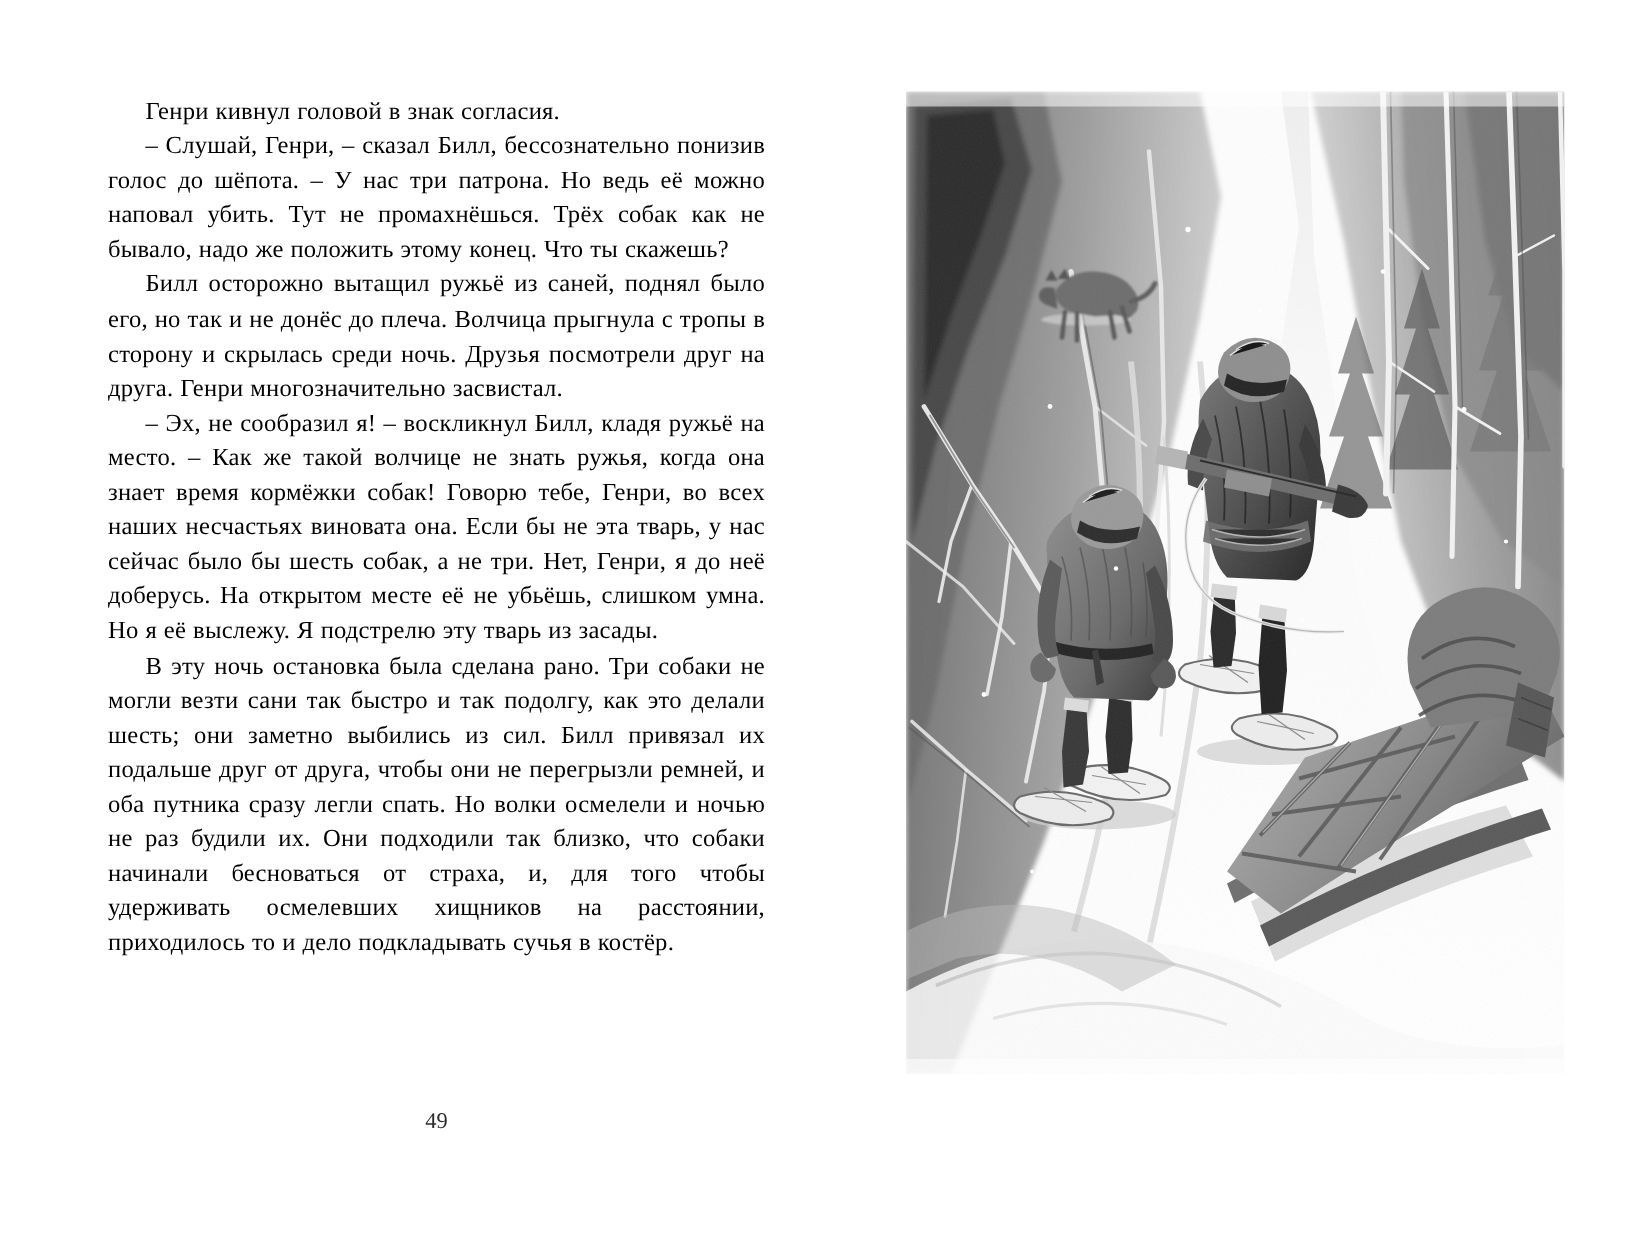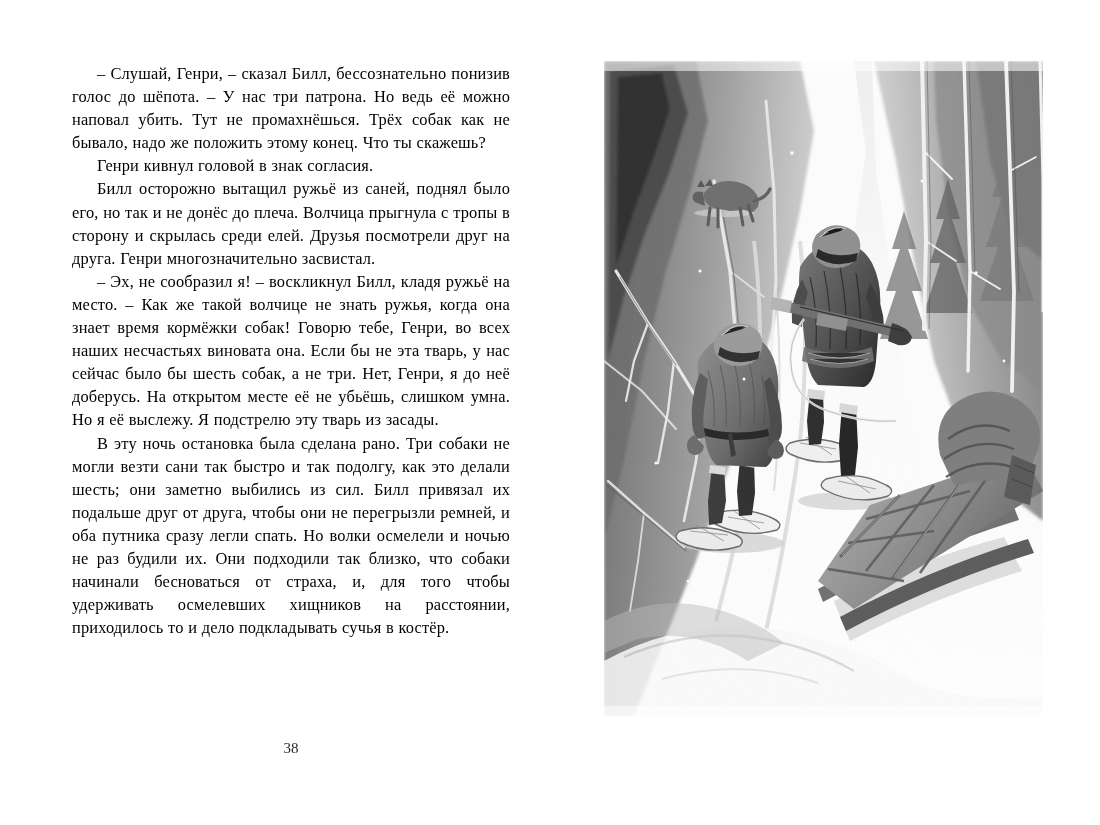--- a/index.html
+++ b/index.html
@@ -72,27 +72,27 @@
   }
   .illustration svg { display: block; width: 100%; height: 100%; }
 </style>
 </head>
 <body>
 
 <div class="page-spread">
 
   <div class="left-page">
     <div class="text-column">
+      <p>Генри кивнул головой в знак согласия.</p>
       <p>– Слушай, Генри, – сказал Билл, бессознательно понизив голос до шёпота. – У нас три патрона. Но ведь её можно наповал убить. Тут не промахнёшься. Трёх собак как не бывало, надо же положить этому конец. Что ты скажешь?</p>
-      <p>Генри кивнул головой в знак согласия.</p>
-      <p>Билл осторожно вытащил ружьё из саней, поднял было его, но так и не донёс до плеча. Волчица прыгнула с тропы в сторону и скрылась среди елей. Друзья посмотрели друг на друга. Генри многозначительно засвистал.</p>
+      <p>Билл осторожно вытащил ружьё из саней, поднял было его, но так и не донёс до плеча. Волчица прыгнула с тропы в сторону и скрылась среди ночь. Друзья посмотрели друг на друга. Генри многозначительно засвистал.</p>
       <p>– Эх, не сообразил я! – воскликнул Билл, кладя ружьё на место. – Как же такой волчице не знать ружья, когда она знает время кормёжки собак! Говорю тебе, Генри, во всех наших несчастьях виновата она. Если бы не эта тварь, у нас сейчас было бы шесть собак, а не три. Нет, Генри, я до неё доберусь. На открытом месте её не убьёшь, слишком умна. Но я её выслежу. Я подстрелю эту тварь из засады.</p>
       <p>В эту ночь остановка была сделана рано. Три собаки не могли везти сани так быстро и так подолгу, как это делали шесть; они заметно выбились из сил. Билл привязал их подальше друг от друга, чтобы они не перегрызли ремней, и оба путника сразу легли спать. Но волки осмелели и ночью не раз будили их. Они подходили так близко, что собаки начинали бесноваться от страха, и, для того чтобы удерживать осмелевших хищников на расстоянии, приходилось то и дело подкладывать сучья в костёр.</p>
     </div>
-    <div class="page-number">38</div>
+    <div class="page-number">49</div>
   </div>
 
   <div class="right-page">
     <div class="illustration">
       <svg viewBox="0 0 439 655" preserveAspectRatio="none">
         <defs>
           <linearGradient id="snowTrail" x1="0.5" y1="0" x2="0.45" y2="1">
             <stop offset="0%" stop-color="#efefef"></stop>
             <stop offset="35%" stop-color="#fbfbfb"></stop>
             <stop offset="100%" stop-color="#ffffff"></stop>

